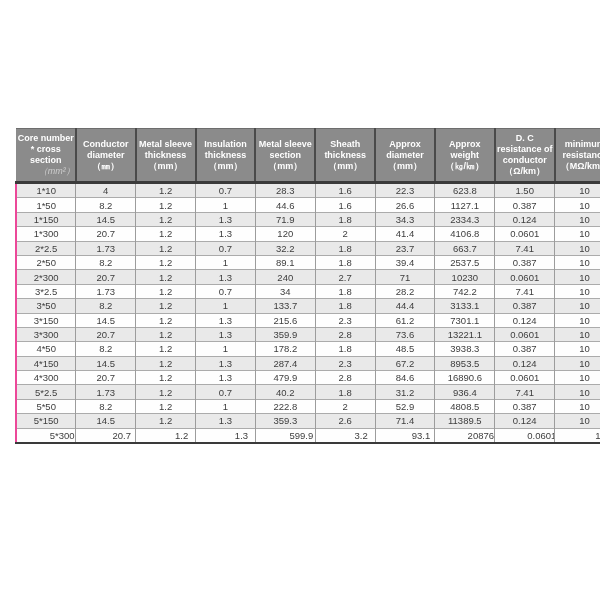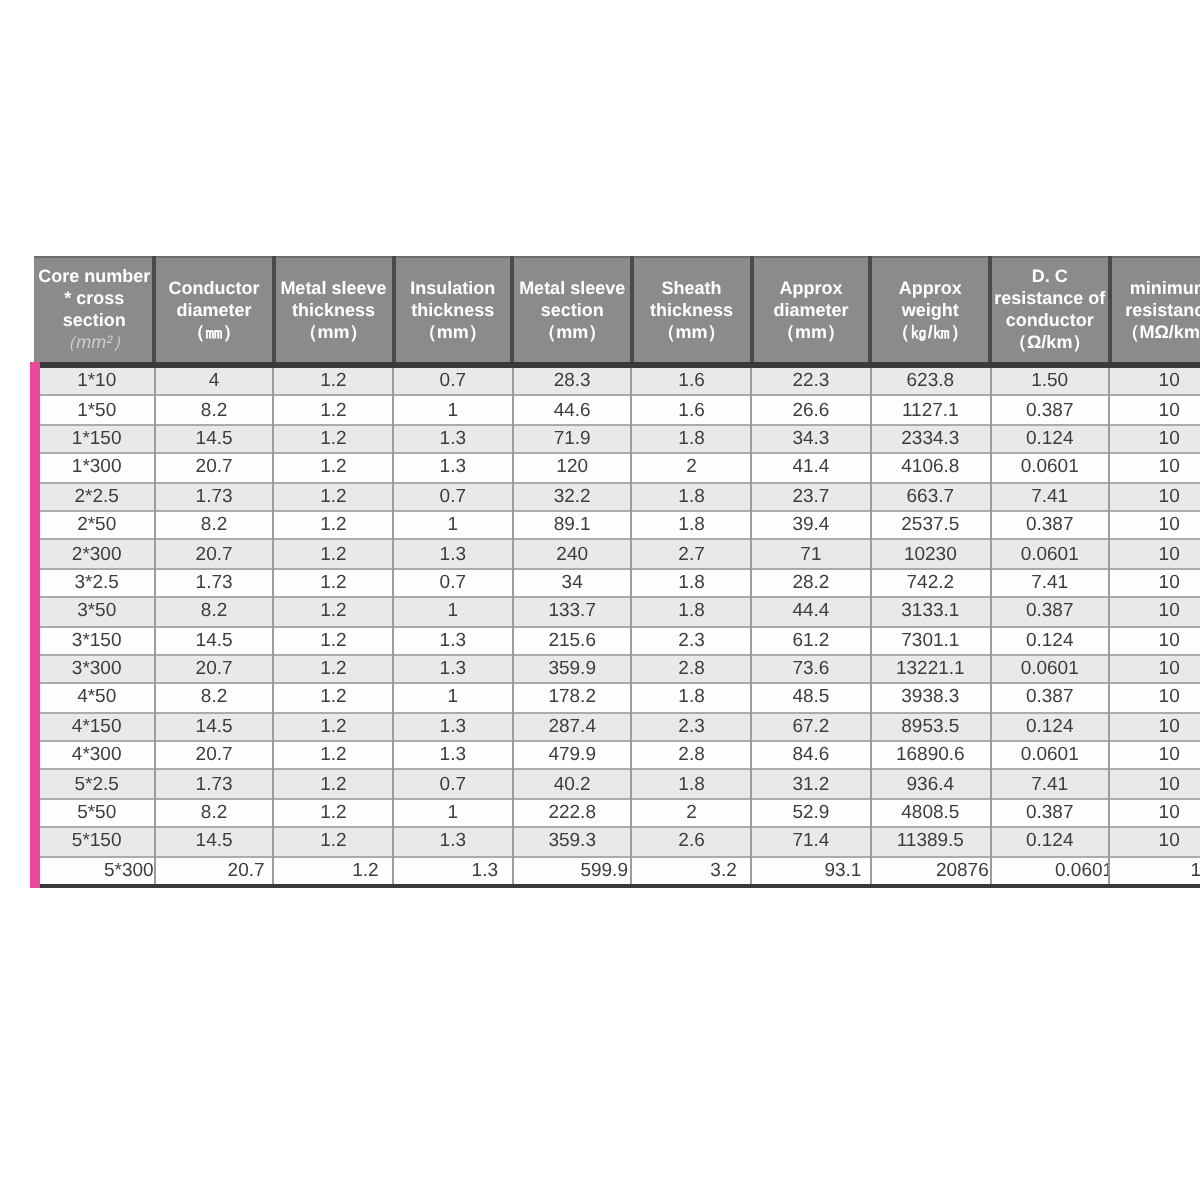--- a/index.html
+++ b/index.html
@@ -51,36 +51,37 @@
     .spec-table thead th .unit {
       font-size: 9px;
       font-weight: bold;
       letter-spacing: 0;
       white-space: nowrap;
     }
     .spec-table thead th .unit-dim {
       color: #cdcdcd;
       font-style: italic;
       font-weight: normal;
+      text-align: right;
     }
     .spec-table tbody td {
       font-size: 9.5px;
       color: #3d3d3d;
       text-align: center;
       vertical-align: middle;
       height: 13.4px;
       padding: 0;
       line-height: 13px;
       border-left: 1px solid #9c9c9c;
       border-top: 1px solid #ababab;
       white-space: nowrap;
       overflow: hidden;
     }
     .spec-table tbody td:first-child {
-      border-left: 5px solid #ec4899;
+      border-left: 2px solid #ec4899;
     }
     .spec-table tbody tr:nth-child(odd) {
       background: #e9e9e9;
     }
     .spec-table tbody tr:nth-child(even) {
       background: #fefefe;
     }
     .spec-table tbody tr:last-child td {
       border-bottom: 2px solid #3a3a3a;
       padding-left: 32px;

